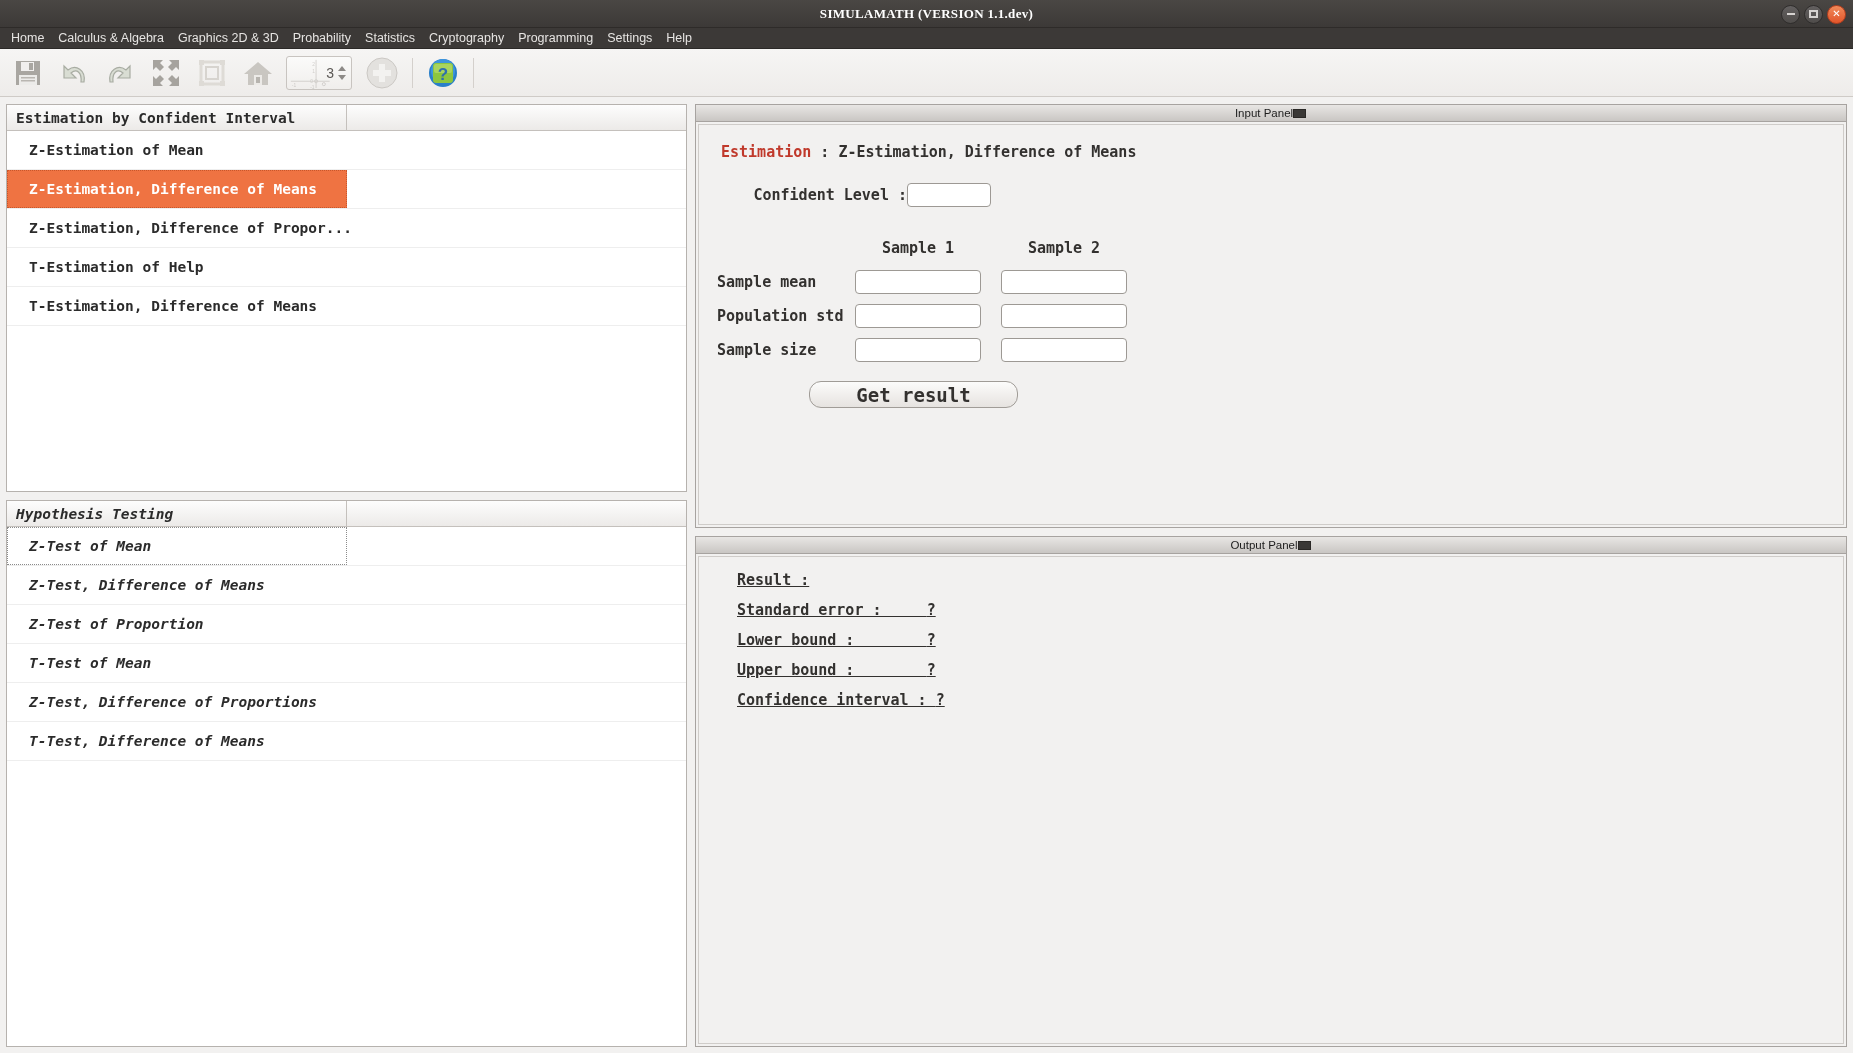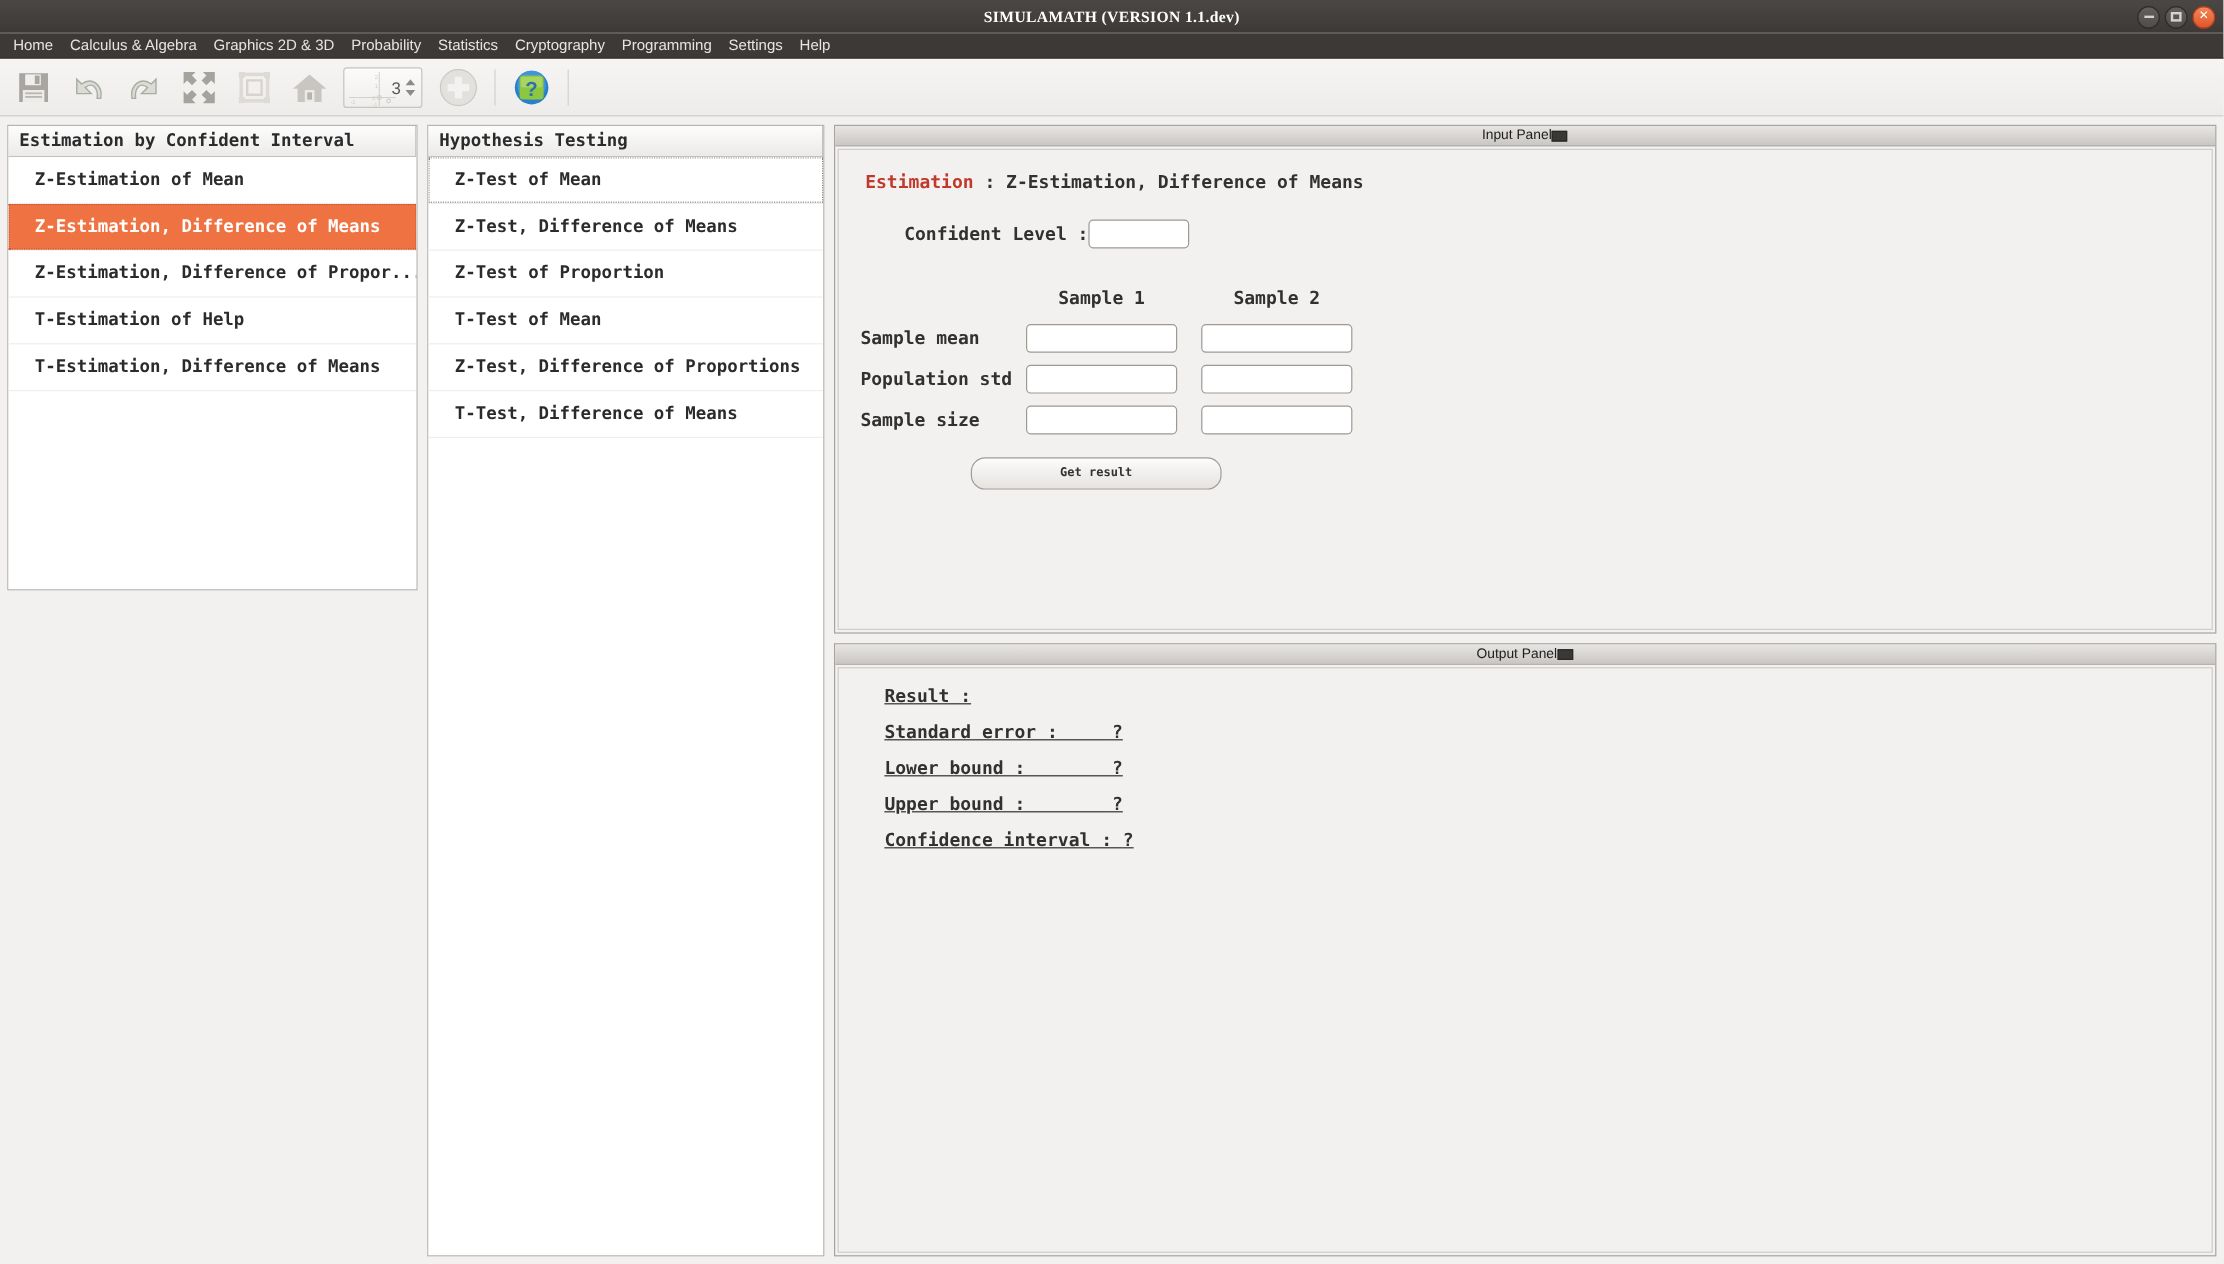--- a/index.html
+++ b/index.html
@@ -100,32 +100,32 @@
     position: absolute; left: 0; top: 98px; right: 0; bottom: 0;
     background: #f2f1f0;
     display: flex;
     padding: 6px;
     gap: 8px;
   }
 
   
   .leftcol {
     width: 681px;
-    display: flex; flex-direction: row;
+    display: flex; flex-direction: column;
     gap: 8px;
   }
   .listbox {
     background: #ffffff;
     border: 1px solid #b6b2ae;
     box-shadow: inset 0 0 0 1px #ffffff;
     display: flex; flex-direction: column;
     overflow: hidden;
   }
   .listbox.top { height: 388px; }
-  .listbox.bottom { flex: 1; }
+  .listbox.bottom { flex: 1; font-style: italic; }
 
   .lb-header {
     display: flex;
     height: 26px;
     background: linear-gradient(to bottom,#fdfdfd,#eceae8);
     border-bottom: 1px solid #c4c0bc;
     flex: none;
   }
   .lb-header .h1 {
     width: 340px;
@@ -242,21 +242,21 @@
   .grid-row.head .cell { justify-content: center; }
 
   .btn-wrap { display: flex; margin: 14px 0 0 92px; }
   .btn {
     width: 209px; height: 27px;
     border: 1px solid #a09c97;
     border-radius: 12px;
     background: linear-gradient(to bottom,#fcfcfb 0%,#f1efed 50%,#e6e3e0 100%);
     display: flex; align-items: center; justify-content: center;
     font-family: "DejaVu Sans Mono", monospace;
-    font-size: 10px; font-weight: bold; color: #33312f;
+    font-size: 19px; font-weight: bold; color: #33312f;
   }
 
   .out-line { margin: 0 0 12px 20px; display: flex; text-decoration: underline; }
   .out-line .k { white-space: pre; }
   .out-line .v { }
 </style>
 </head>
 <body>
 
 <div class="titlebar">

